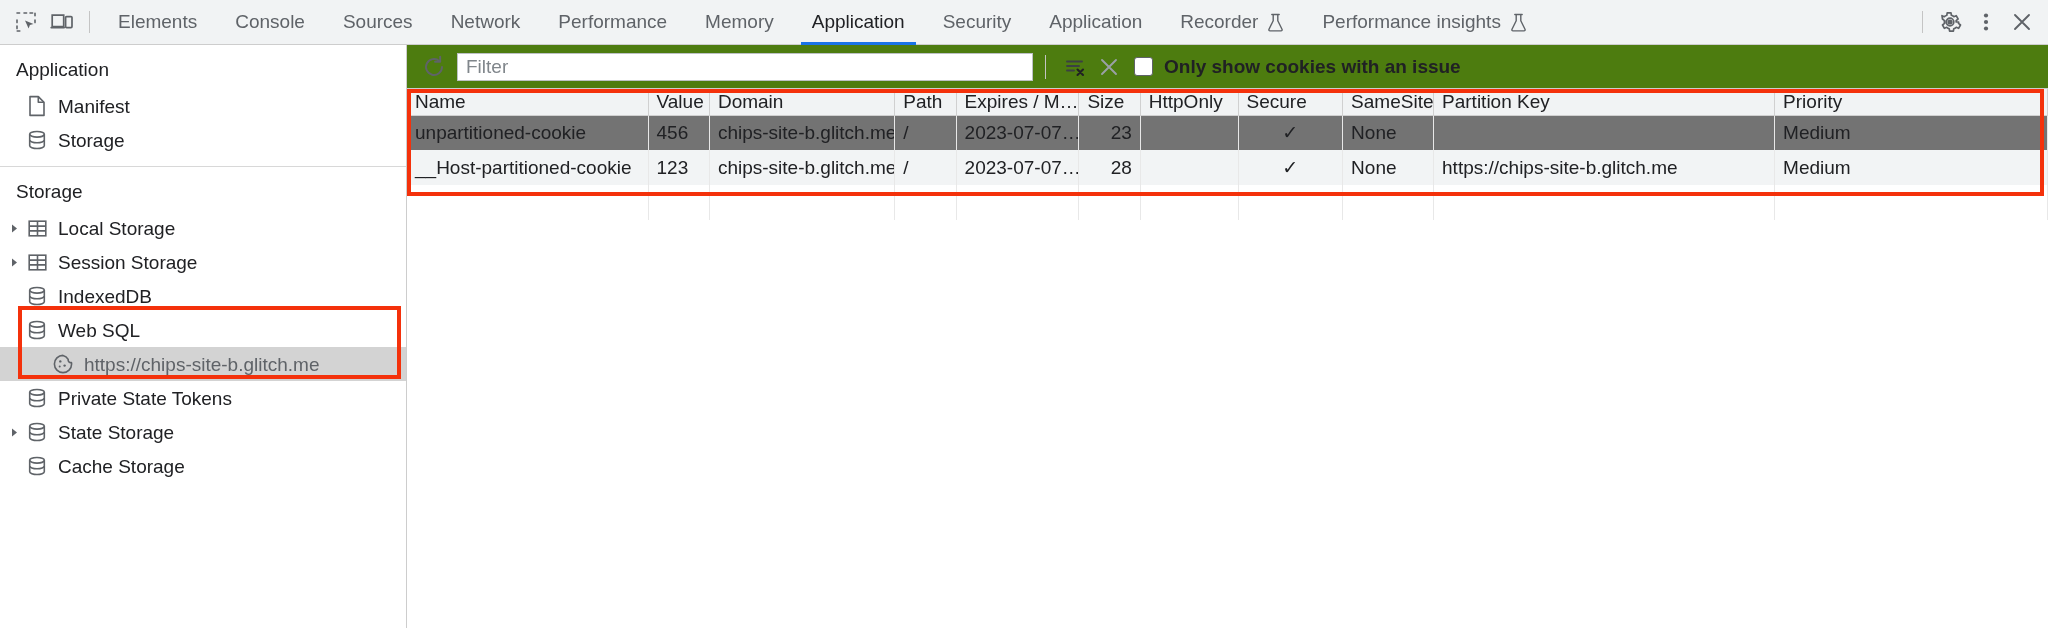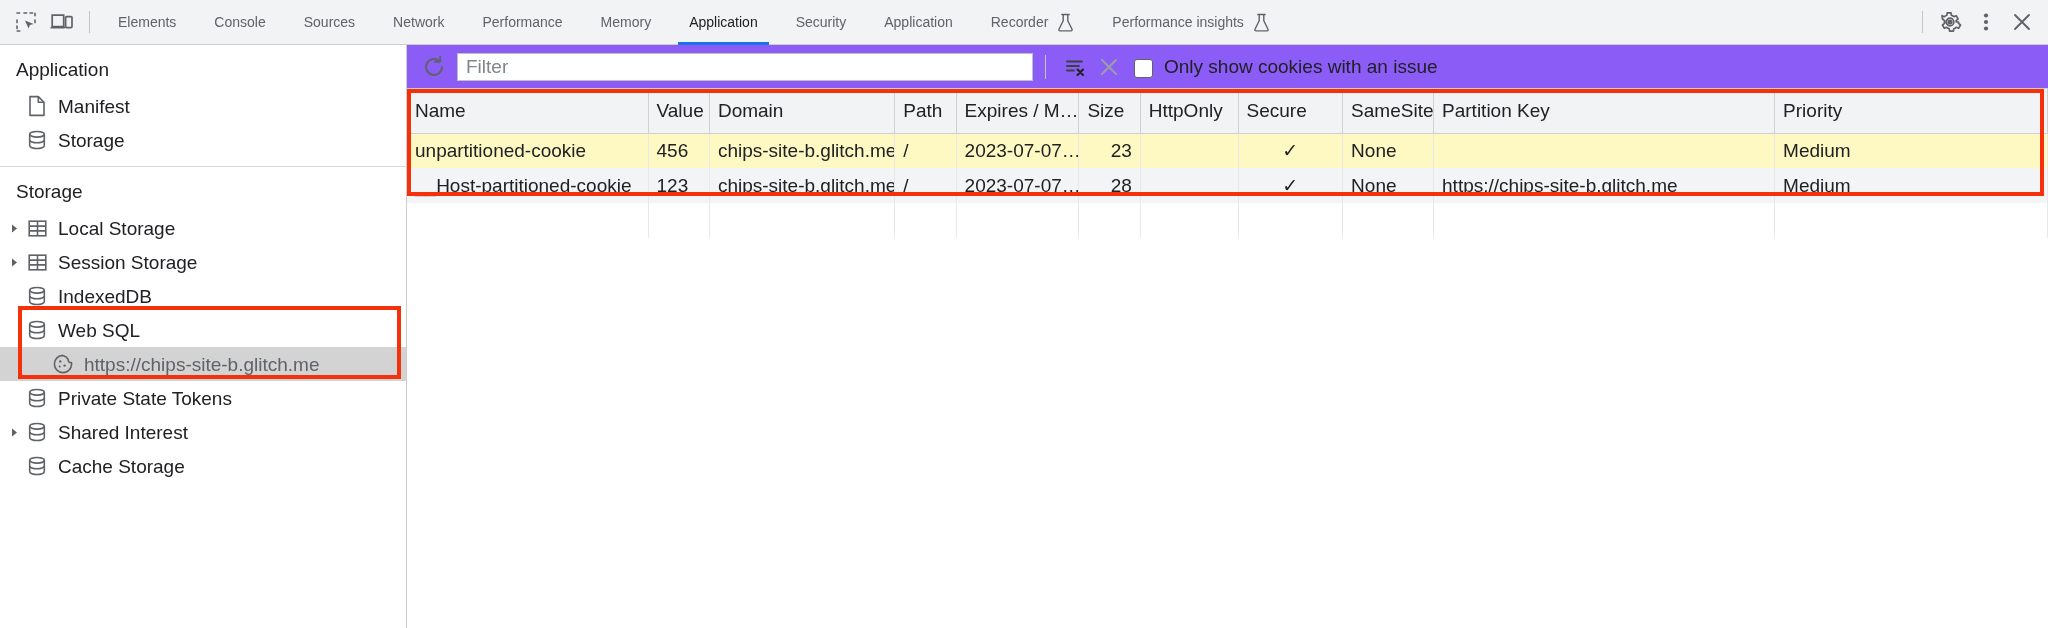--- a/index.html
+++ b/index.html
@@ -27,21 +27,21 @@
     cursor: pointer; border-radius: 2px;
   }
   .tb-sep {
     width: 1px; height: 22px; background: #c4c4c4;
     margin: 0 9px;
   }
   .tabs { display: flex; align-items: stretch; height: 45px; }
   .tab {
     display: flex; align-items: center; justify-content: flex-end;
     padding: 0 19px; height: 45px;
-    font-size: 14px; color: #5f6368;
+    font-size: 19px; color: #5f6368;
     cursor: pointer; position: relative;
     white-space: nowrap;
   }
   .tab.active { color: #202124; }
   .tab.active::after {
     content: ""; position: absolute; left: 8px; right: 8px; bottom: 0;
     height: 3px; background: #1a73e8;
   }
   .tab .flask { margin-left: 9px; display: inline-flex; }
   .tb-right { margin-left: auto; display: flex; align-items: center; }
@@ -81,64 +81,64 @@
   .sb-icon {
     width: 26px; flex: 0 0 26px; margin-right: 8px;
     display: flex; align-items: center; justify-content: center;
   }
   .sb-label { line-height: 1; }
 
   
   .main { flex: 1 1 auto; height: 583px; position: relative; background: #fff; }
   .filterbar {
     height: 44px; display: flex; align-items: center;
-    background: #8b5cf6; border-bottom: 1px solid #cdcdcd;
+    background: #4d7c0f; border-bottom: 1px solid #cdcdcd;
     padding: 0 10px;
   }
   .fb-btn {
     width: 34px; height: 34px; display: flex;
     align-items: center; justify-content: center; cursor: pointer;
   }
   .filter-input {
     flex: 0 0 576px; height: 28px;
     margin-left: 6px;
     border: 1px solid #bdc1c6; background: #fff;
     font-size: 19px; color: #202124;
     padding: 0 8px; outline: none;
     font-family: "Liberation Sans", sans-serif;
   }
   .filter-input::placeholder { color: #80868b; }
   .fb-sep { width: 1px; height: 24px; background: #c4c4c4; margin: 0 12px; }
-  .chk-wrap { display: flex; align-items: flex-end; cursor: pointer; margin-left: 8px; }
+  .chk-wrap { display: flex; align-items: center; cursor: pointer; margin-left: 8px; font-weight: bold; }
   .chk-box {
     width: 19px; height: 19px; border: 1.5px solid #5f6368;
     border-radius: 3px; background: #fff; margin-right: 11px;
   }
   .chk-label { font-size: 19px; color: #202124; white-space: nowrap; }
 
   
   .grid-wrap { position: relative; height: 539px; overflow: hidden; }
   table.cookie-grid {
     border-collapse: collapse; width: 100%;
     table-layout: fixed; font-size: 19px; color: #202124;
   }
   table.cookie-grid th {
     background: #f1f3f4; font-weight: normal; text-align: left;
-    height: 44px; padding: 0 8px;
+    height: 26px; padding: 0 8px;
     border-right: 1px solid #d0d0d0;
     border-bottom: 1px solid #d0d0d0;
     color: #202124; overflow: hidden; white-space: nowrap;
   }
   table.cookie-grid td {
     height: 35px; padding: 0 8px;
     border-right: 1px solid #e8e8e8;
     overflow: hidden; white-space: nowrap;
     vertical-align: middle;
   }
-  tr.row-odd td { background: #fef9c3; }
+  tr.row-odd td { background: #737373; }
   tr.row-even td { background: #f2f4f5; }
   td.num { text-align: right; }
   td.center { text-align: center; }
   td.indent { padding-left: 26px; }
   .filler-row td { height: 327px; border-right: 1px solid #e8e8e8; background:#fff; }
 
   
   .redbox {
     position: absolute; border: 4px solid #f4310b;
     pointer-events: none; z-index: 20;
@@ -376,21 +376,21 @@
           </span>
           <span class="sb-icon">
             <svg width="22" height="22" viewBox="0 0 22 22" aria-hidden="true">
               <g fill="none" stroke="#5f6368" stroke-width="1.6">
                 <ellipse cx="11" cy="5.3" rx="7.3" ry="2.8"></ellipse>
                 <path d="M3.7 5.3v11.4c0 1.5 3.3 2.8 7.3 2.8s7.3-1.3 7.3-2.8V5.3"></path>
                 <path d="M3.7 11c0 1.5 3.3 2.8 7.3 2.8s7.3-1.3 7.3-2.8"></path>
               </g>
             </svg>
           </span>
-          <span class="sb-label">Shared Interest</span>
+          <span class="sb-label">State Storage</span>
         </div>
 
         <div class="sb-item level1">
           <span class="twisty"></span>
           <span class="sb-icon">
             <svg width="22" height="22" viewBox="0 0 22 22" aria-hidden="true">
               <g fill="none" stroke="#5f6368" stroke-width="1.6">
                 <ellipse cx="11" cy="5.3" rx="7.3" ry="2.8"></ellipse>
                 <path d="M3.7 5.3v11.4c0 1.5 3.3 2.8 7.3 2.8s7.3-1.3 7.3-2.8V5.3"></path>
                 <path d="M3.7 11c0 1.5 3.3 2.8 7.3 2.8s7.3-1.3 7.3-2.8"></path>

